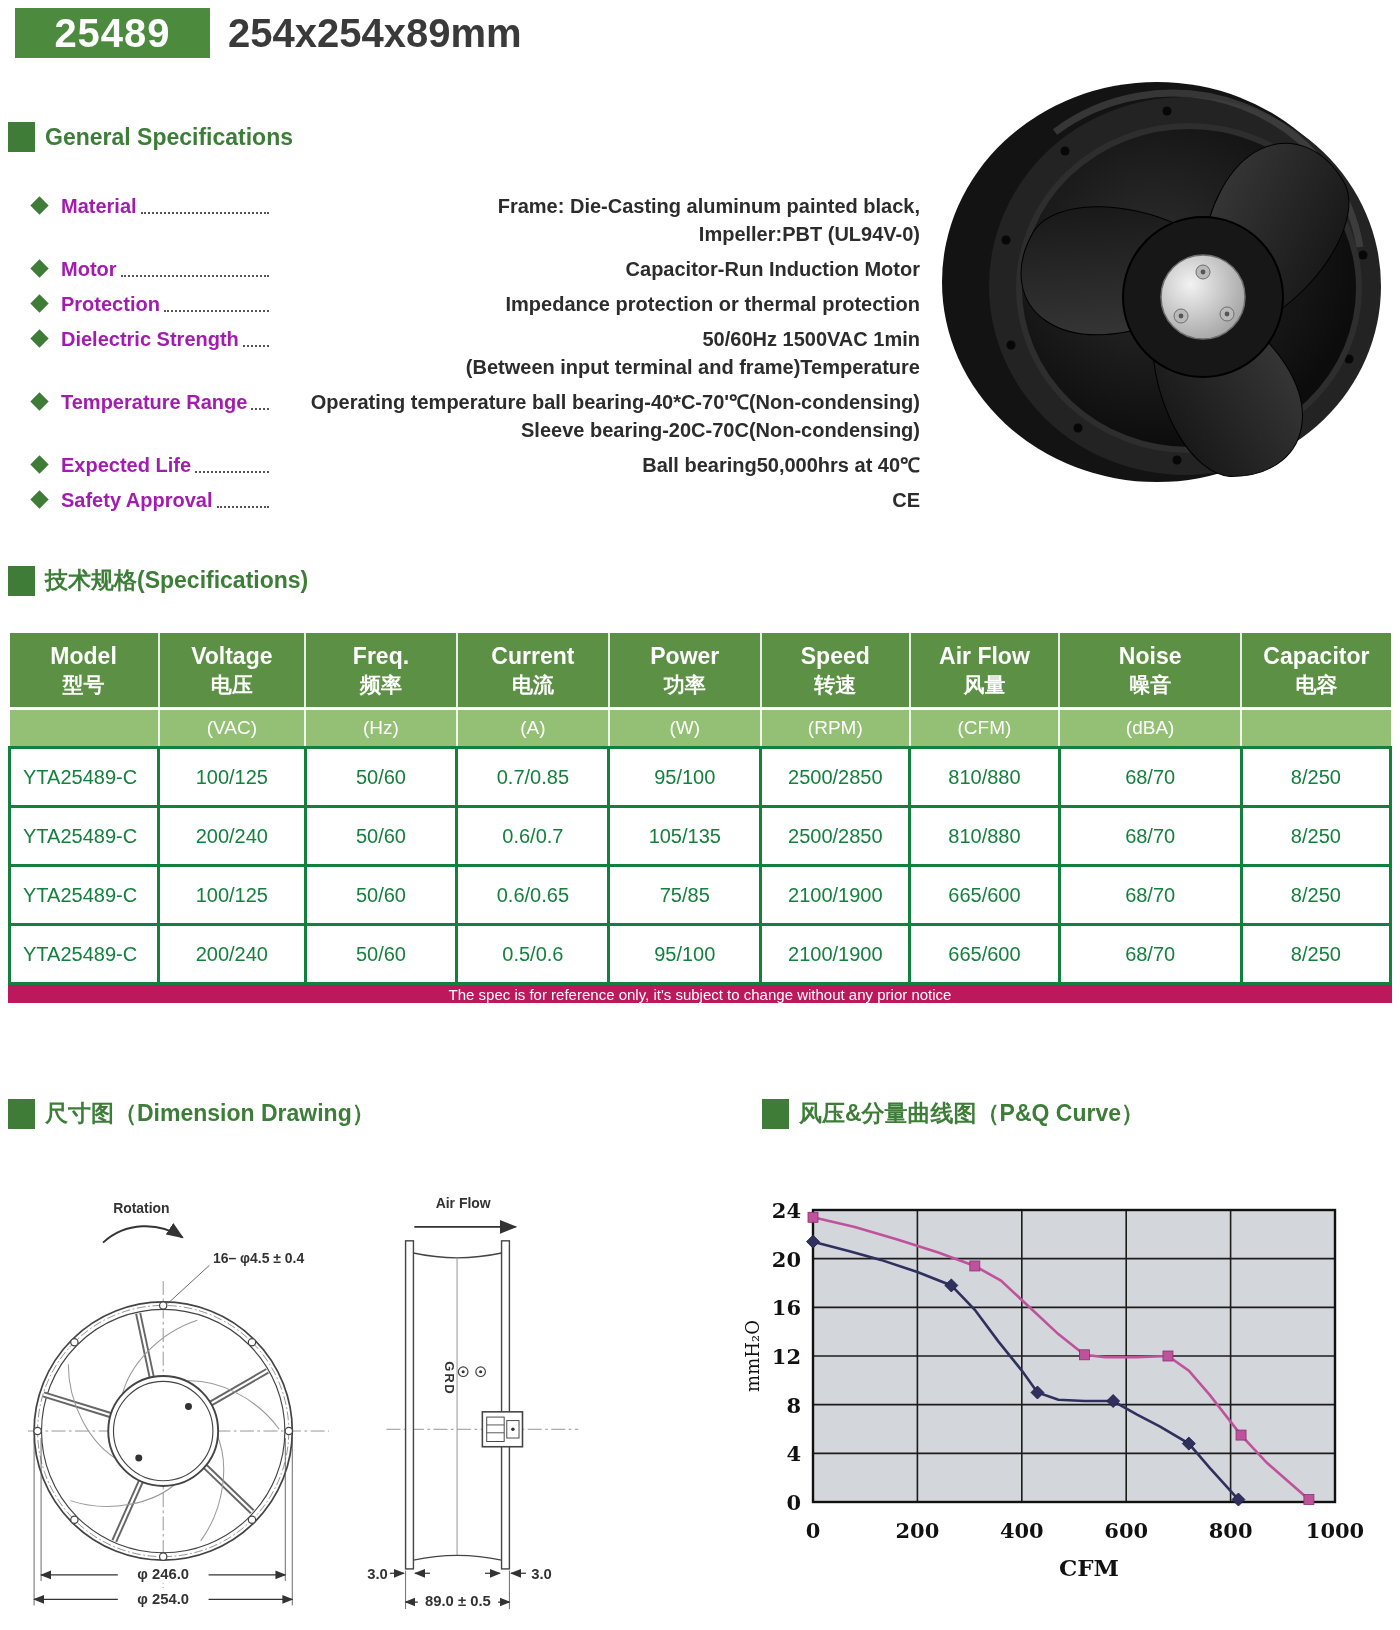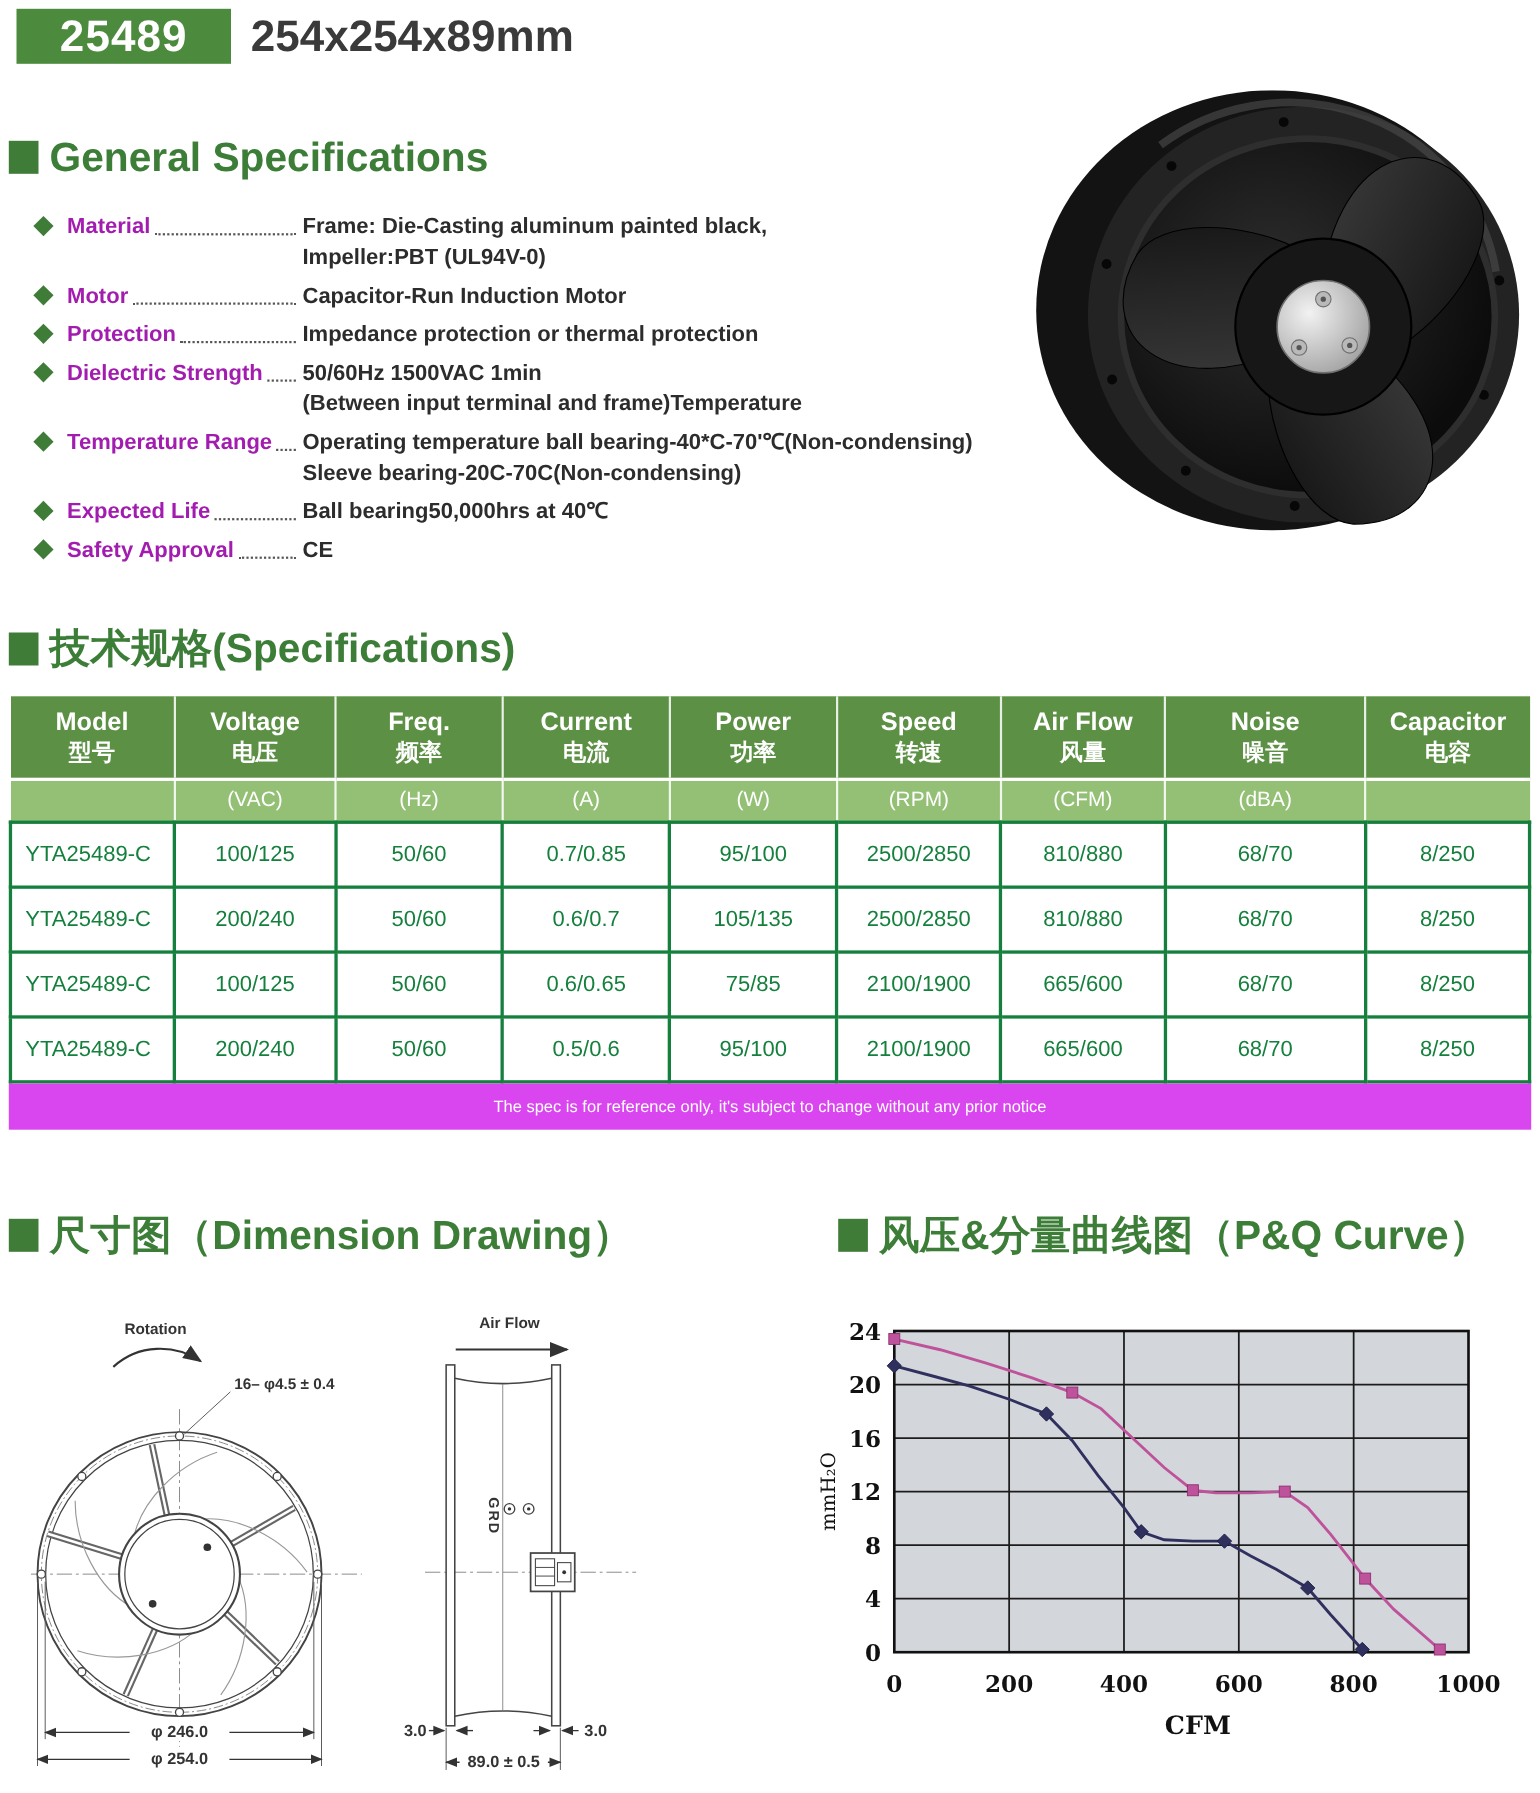--- a/index.html
+++ b/index.html
@@ -8,51 +8,51 @@
 
   
   .hdr{position:absolute;left:15px;top:8px;display:flex;align-items:center;}
   .badge{width:195px;height:50px;background:#4c8a3d;color:#fff;font-size:40px;font-weight:bold;
          display:flex;align-items:center;justify-content:center;letter-spacing:1px;}
   .size-title{margin-left:18px;font-size:40px;font-weight:bold;color:#3a3a3a;}
 
   
   .sec-title{position:absolute;display:flex;align-items:center;}
   .sq{width:27px;height:30px;background:#3f7c38;margin-right:10px;flex:none;}
-  .sec-text{font-size:37px;font-weight:bold;color:#3c7d37;}
+  .sec-text{font-size:23px;font-weight:bold;color:#3c7d37;}
 
   
   #gs-list{position:absolute;left:30px;top:192px;width:890px;}
   .spec-item{display:flex;align-items:flex-start;margin-bottom:7px;}
   .diamond{width:13px;height:13px;background:#3f7c38;transform:rotate(45deg);
            margin:7px 15px 0 3px;flex:none;}
   .spec-label-wrap{width:214px;flex:none;display:flex;}
   .spec-label{font-weight:bold;font-size:20px;line-height:28px;white-space:nowrap;color:#a21caf;}
   .leader{flex:1;border-bottom:2px dotted #555;height:20px;margin:0 6px 0 4px;}
-  .spec-values{flex:1;}
+  .spec-values{flex:1;text-align:right;}
   .spec-line{font-weight:bold;font-size:20px;line-height:28px;color:#2c2c2c;}
 
   
   #fan-wrap{position:absolute;left:935px;top:82px;width:460px;height:408px;}
 
   
   #tbl-wrap{position:absolute;left:8px;top:633px;width:1384px;border-radius:30px;}
   #spec-table{width:100%;border-collapse:collapse;table-layout:fixed;}
   #spec-table thead th{background:#5c9044;color:#fff;font-weight:bold;vertical-align:middle;
       height:74px;border-right:2px solid rgba(255,255,255,.85);padding:0;}
   #spec-table thead th:last-child{border-right:none;}
   .th-en{font-size:23px;line-height:30px;}
   .th-zh{font-size:21px;line-height:28px;}
   #spec-table tr.units td{background:#94c075;color:#fff;font-size:19px;height:34px;text-align:center;
       border-top:3px solid #fff;border-right:2px solid rgba(255,255,255,.85);}
   #spec-table tr.units td:last-child{border-right:none;}
   #spec-table tbody td{background:#fff;color:#15803d;font-size:20px;height:54px;text-align:center;
       border:3px solid #15803d;margin-top:14px;}
   #spec-table tbody td.model{text-align:left;padding-left:12px;}
-  .foot-bar{height:42px;background:#d946ef;color:#fff;font-size:15px;display:flex;
+  .foot-bar{height:18px;background:#be185d;color:#fff;font-size:15px;display:flex;
       align-items:center;justify-content:center;}
 
   
   .dim-label{font:bold 16px "Liberation Sans",sans-serif;fill:#333;}
   .dim-num{font:bold 17px "Liberation Sans",sans-serif;fill:#333;}
   .grd{font:bold 15px "Liberation Sans",sans-serif;fill:#333;letter-spacing:2px;}
   .cline{stroke:#888;stroke-width:1;stroke-dasharray:16 4 3 4;fill:none;}
   .thin{stroke:#555;stroke-width:1;fill:none;}
 
   

